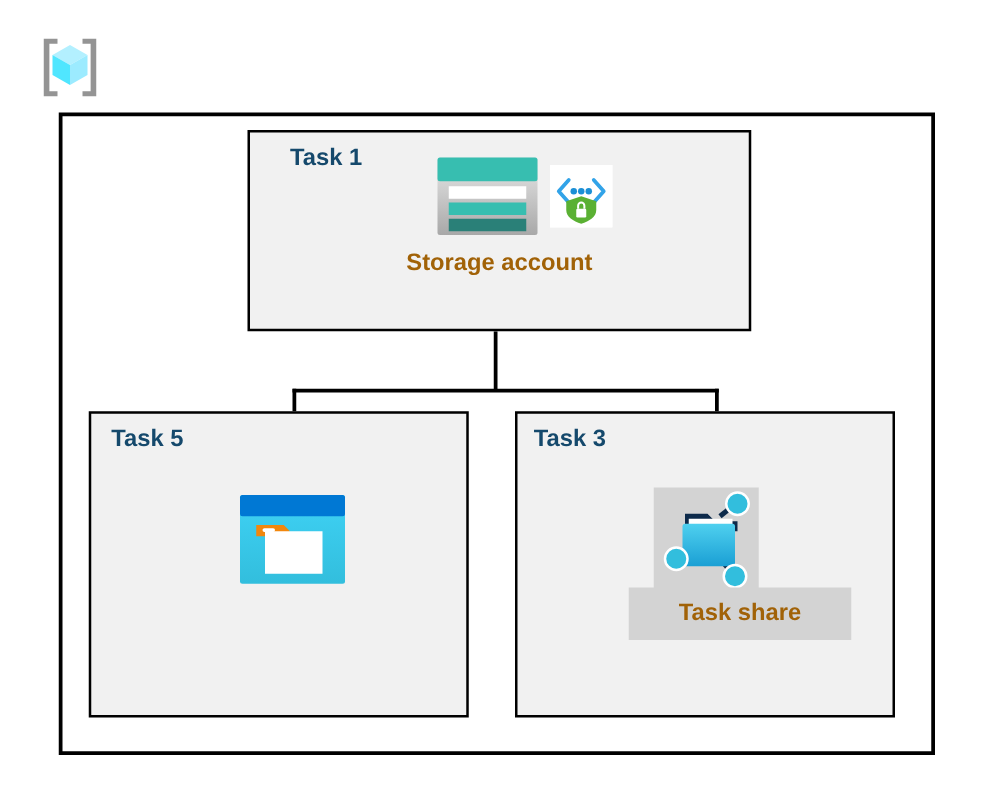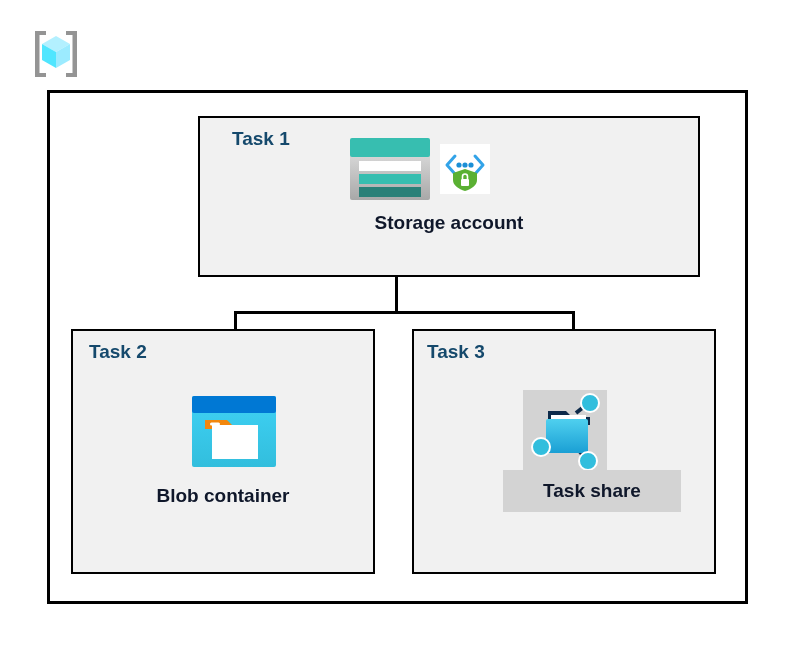--- a/index.html
+++ b/index.html
@@ -49,40 +49,40 @@
     box-sizing: border-box;
   }
 
   
   .task-panel {
     position: absolute;
     border: 2px solid #000000;
     background: #f1f1f1;
     box-sizing: border-box;
   }
-  #task1-panel { left: 198px; top: 104px;  width: 502px; height: 161px; margin-top: 12px; }
+  #task1-panel { left: 198px; top: 104px;  width: 403px; height: 161px; }
   #task2-panel { left: 71px;  top: 329px;  width: 304px; height: 245px; }
   #task3-panel { left: 412px; top: 329px;  width: 304px; height: 245px; }
 
   .task-label {
     position: absolute;
     font-size: 19px;
     font-weight: bold;
     color: #15496c;
     white-space: nowrap;
   }
   #task1-label { left: 32px; top: 10px; }
   #task2-label { left: 16px; top: 10px; }
   #task3-label { left: 13px; top: 10px; }
 
   .node-caption {
     position: absolute;
     font-size: 19px;
     font-weight: bold;
-    color: #0f172a;
+    color: #a16207;
     white-space: nowrap;
     text-align: center;
   }
 
   
   #storage-icon-row {
     position: absolute;
     left: 148px;
     top: 18px;
     display: flex;
@@ -203,39 +203,38 @@
 
       <rect x="21" y="35" width="8" height="7" rx="1" fill="#ffffff"></rect>
       <path d="M22.5 35 L22.5 32.5 A2.5 2.5 0 0 1 27.5 32.5 L27.5 35" fill="none" stroke="#ffffff" stroke-width="1.6"></path>
     </svg>
   </div>
 
   <div class="node-caption" id="storage-caption">Storage account</div>
 </div>
 
 <div class="task-panel" id="task2-panel">
-  <div class="task-label" id="task2-label">Task 2</div>
+  <div class="task-label" id="task2-label">Task 5</div>
 
   <svg id="blob-container-icon" viewBox="0 0 86 73">
     <defs>
       <linearGradient id="blobBody" x1="0" y1="0" x2="0" y2="1">
         <stop offset="0%" stop-color="#3fd2f5"></stop>
         <stop offset="100%" stop-color="#32bedd"></stop>
       </linearGradient>
     </defs>
     <rect x="1" y="1" width="84" height="71" rx="2" fill="url(#blobBody)"></rect>
     <rect x="1" y="1" width="84" height="17" rx="2" fill="#0078d4"></rect>
 
     <path d="M14 25 L36 25 L41 30 L36 34 L14 34 Z" fill="#f2870d"></path>
     <rect x="19" y="27.5" width="10" height="3" rx="1.5" fill="#ffffff"></rect>
 
     <rect x="21" y="30" width="46" height="34" fill="#ffffff"></rect>
   </svg>
 
-  <div class="node-caption" id="blob-caption">Blob container</div>
 </div>
 
 <div class="task-panel" id="task3-panel">
   <div class="task-label" id="task3-label">Task 3</div>
 
   <div id="fileshare-icon-bg"></div>
 
   <svg id="fileshare-icon" viewBox="0 0 82 81">
     <defs>
       <linearGradient id="fsFolder" x1="0" y1="0" x2="0" y2="1">

